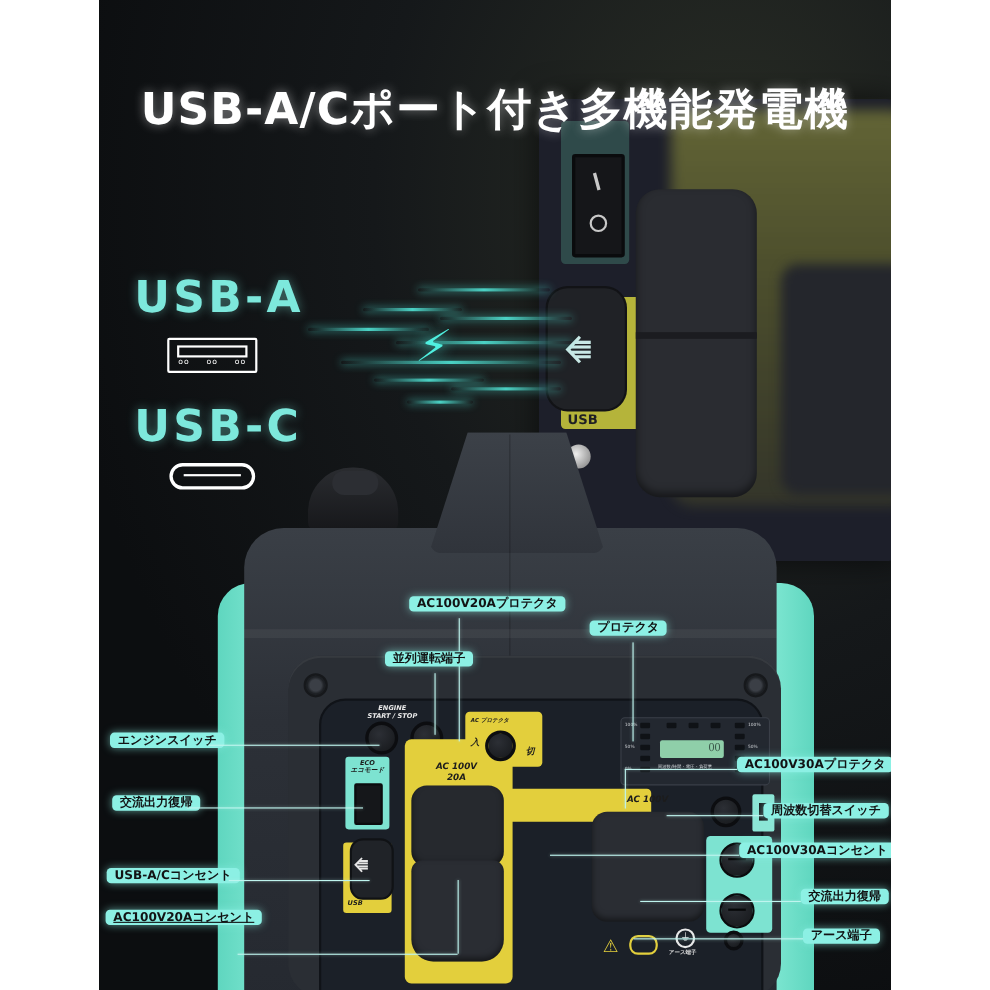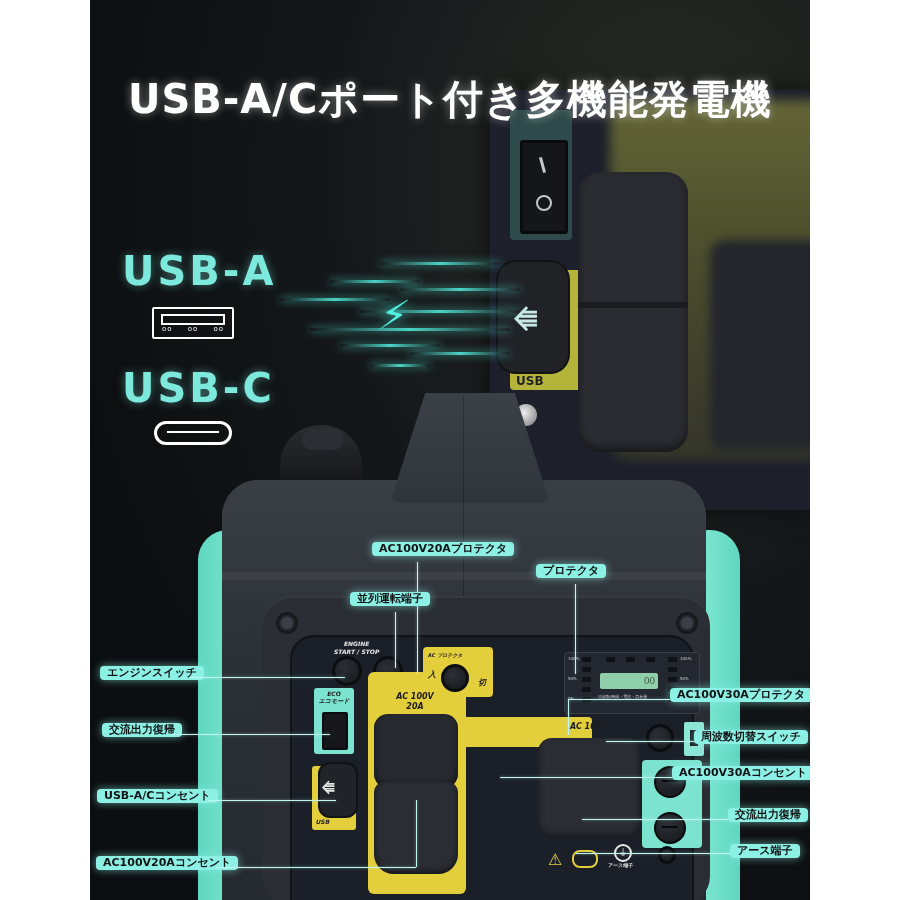--- a/index.html
+++ b/index.html
@@ -229,21 +229,21 @@
   <div class="leader v" style="left:305px;top:612px;height:56px;"></div>
   <div class="callout" style="left:446px;top:564px;">プロテクタ</div>
   <div class="leader v" style="left:485px;top:584px;height:90px;"></div>
 
   <div class="callout" style="left:10px;top:666px;">エンジンスイッチ</div>
   <div class="leader h" style="left:100px;top:677px;width:155px;"></div>
   <div class="callout" style="left:12px;top:723px;">交流出力復帰</div>
   <div class="leader h" style="left:80px;top:734px;width:160px;"></div>
   <div class="callout" style="left:7px;top:789px;">USB-A/Cコンセント</div>
   <div class="leader h" style="left:118px;top:800px;width:128px;"></div>
-  <div class="callout" style="left:6px;top:856px;">AC100V20Aコンセント</div>
+  <div class="callout" style="left:6px;top:827px;text-decoration:underline;">AC100V20Aコンセント</div>
   <div class="leader h" style="left:126px;top:867px;width:200px;"></div>
   <div class="leader v" style="left:326px;top:800px;height:67px;"></div>
 
   <div class="callout" style="left:580px;top:688px;">AC100V30Aプロテクタ</div>
   <div class="leader h" style="left:478px;top:699px;width:102px;"></div>
   <div class="leader v" style="left:478px;top:699px;height:36px;"></div>
   <div class="callout" style="left:604px;top:730px;">周波数切替スイッチ</div>
   <div class="leader h" style="left:516px;top:741px;width:88px;"></div>
   <div class="callout" style="left:582px;top:766px;">AC100V30Aコンセント</div>
   <div class="leader h" style="left:410px;top:777px;width:172px;"></div>

